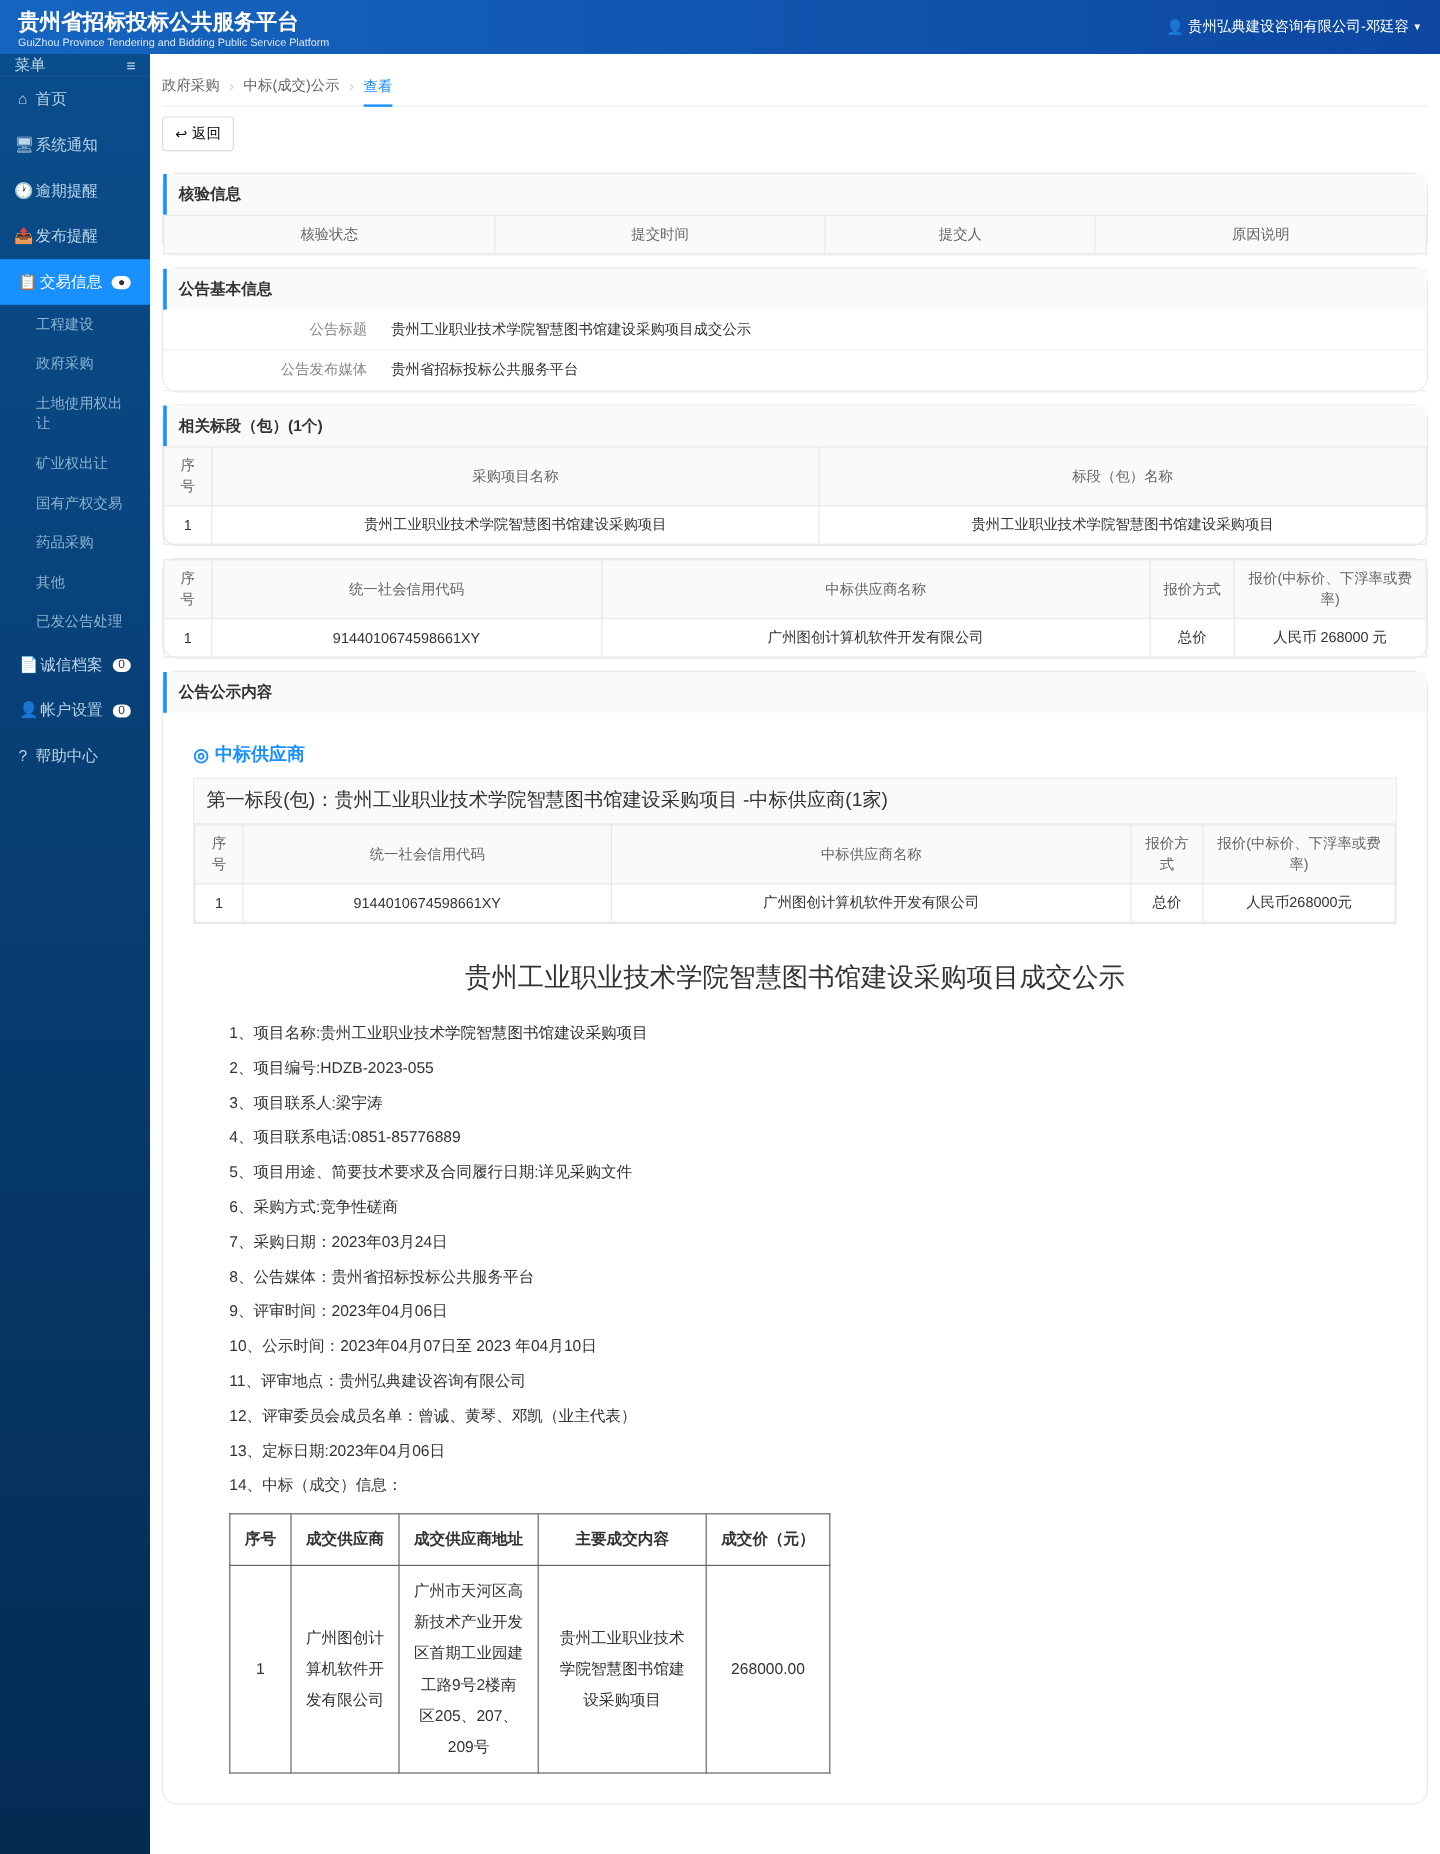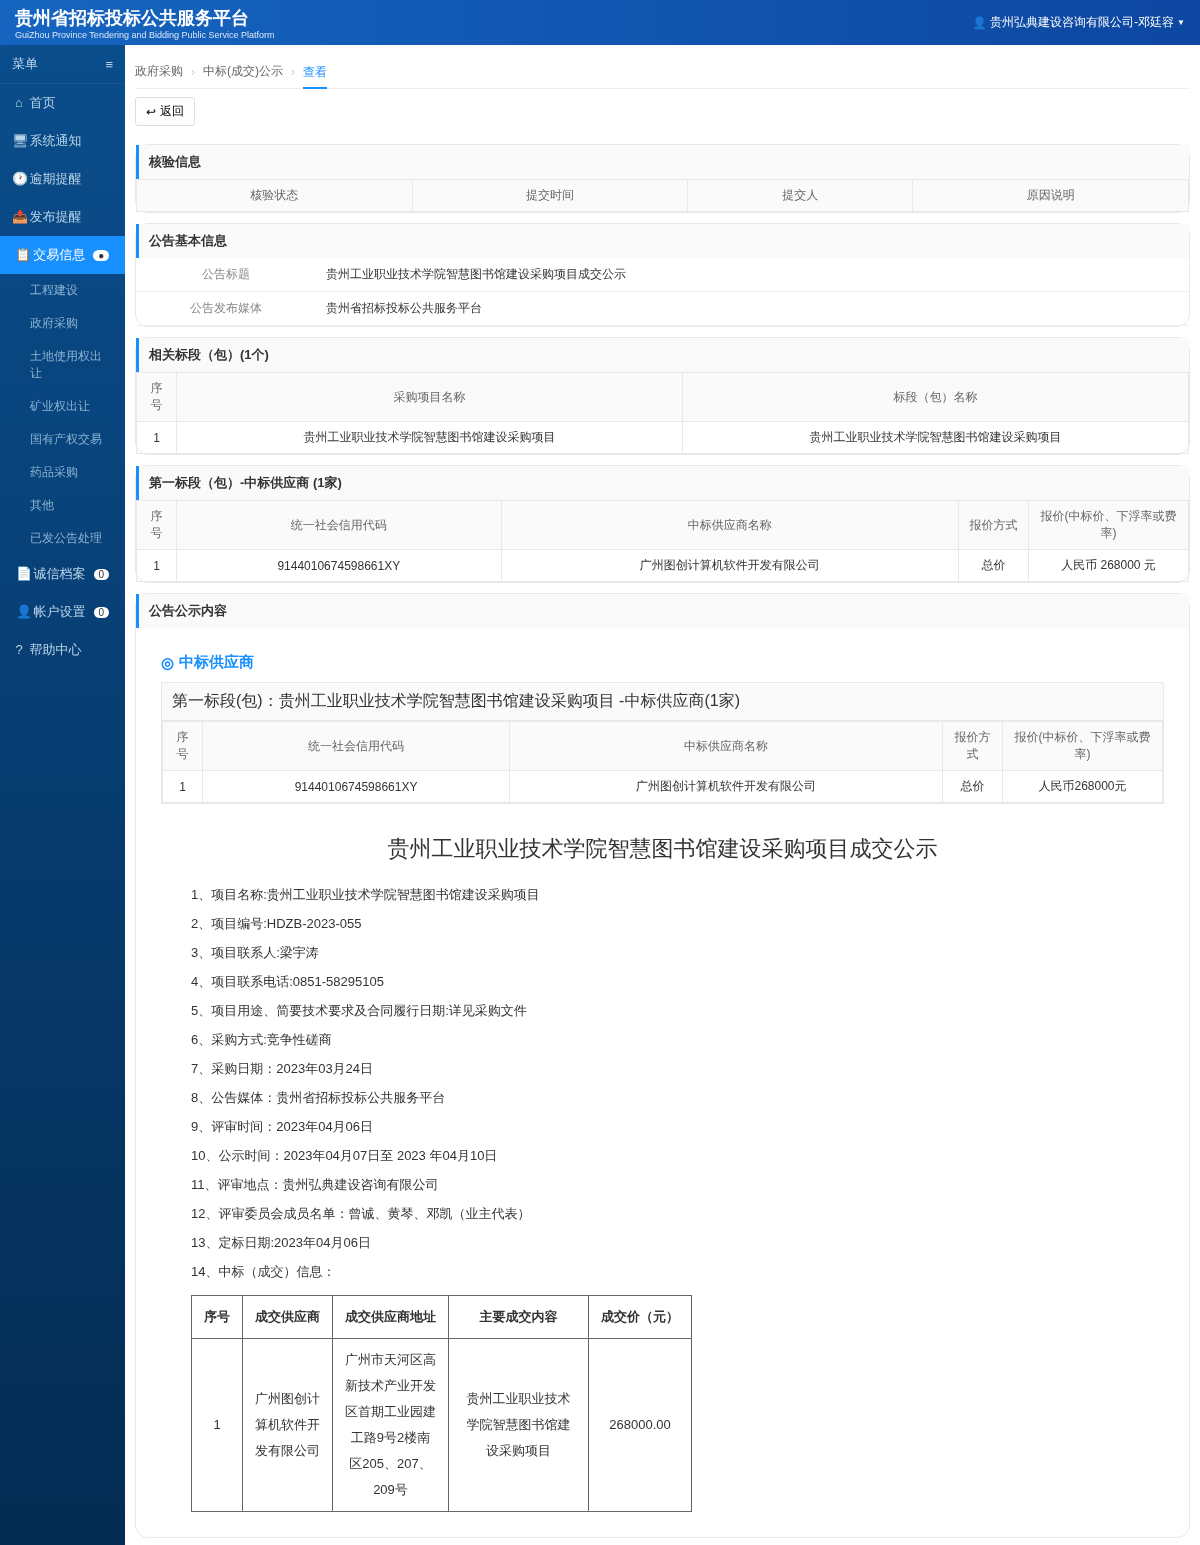--- a/index.html
+++ b/index.html
@@ -4,40 +4,40 @@
 <style>
 *{margin:0;padding:0;box-sizing:border-box;font-family:"Microsoft YaHei",Arial,sans-serif}
 body{background:#f5f5f5;font-size:12px;color:#333}
 .header{background:linear-gradient(to right,#1565c0,#0d47a1);color:#fff;height:45px;display:flex;align-items:center;padding:0 15px;justify-content:space-between}
 .header-left{display:flex;flex-direction:column}
 .header-title{font-size:18px;font-weight:bold}
 .header-sub{font-size:9px;opacity:.85}
 .header-user{font-size:12px;display:flex;align-items:center;gap:3px}
 .container{display:flex;min-height:calc(100vh - 45px)}
 .sidebar{width:125px;background:linear-gradient(to bottom,#0a4d8c,#042b52);color:#b8d4e8;font-size:13px}
-.sidebar-group{padding:10px 12px;border-bottom:1px solid rgba(255,255,255,.05);display:flex;justify-content:space-between;align-items:center}
+.sidebar-group{padding:0 12px;border-bottom:1px solid rgba(255,255,255,.05);display:flex;justify-content:space-between;align-items:center}
 .sidebar-item{padding:10px 12px;display:flex;align-items:center;gap:8px;cursor:pointer}
 .sidebar-item.active{background:#1890ff;color:#fff}
 .sidebar-item .icon{width:14px;display:inline-block;text-align:center}
 .sidebar-sub{padding:8px 12px 8px 30px;font-size:12px;cursor:pointer;color:#8bb3d1}
 .sidebar-badge{display:flex;justify-content:center;align-items:center}
 .badge{background:#fff;color:#333;border-radius:8px;padding:0 5px;font-size:10px;min-width:14px;text-align:center}
 .main{flex:1;padding:10px;background:#fff}
 .breadcrumb{font-size:12px;color:#666;padding:8px 0;border-bottom:1px solid #eee;display:flex;gap:8px;align-items:center}
 .breadcrumb span.sep{color:#ccc}
 .breadcrumb .cur{color:#1890ff;border-bottom:2px solid #1890ff;padding-bottom:6px;margin-bottom:-9px}
 .back-btn{margin:8px 0;padding:5px 10px;border:1px solid #ddd;background:#fff;border-radius:3px;cursor:pointer;font-size:12px;display:inline-flex;align-items:center;gap:4px}
 .panel{margin:10px 0;border:1px solid #e8e8e8;border-radius:13px}
 .panel-title{padding:8px 10px;font-size:13px;font-weight:bold;color:#333;border-left:3px solid #1890ff;background:#fafafa}
 table.grid{width:100%;border-collapse:collapse;font-size:12px}
 table.grid th,table.grid td{border:1px solid #e8e8e8;padding:7px 8px;text-align:center}
 table.grid th{background:#fafafa;color:#666;font-weight:normal}
 .status-pass{background:#52c41a;color:#fff;padding:2px 6px;border-radius:2px;font-size:11px}
 .info-row{display:flex;border-bottom:1px solid #f0f0f0}
-.info-label{width:180px;padding:8px 10px;color:#888;text-align:center}
+.info-label{width:180px;padding:8px 10px;color:#888;text-align:right}
 .info-value{flex:1;padding:8px 10px}
 .content-box{padding:15px}
 .supplier-title{color:#1890ff;font-size:15px;font-weight:bold;padding:10px;display:flex;align-items:center;gap:5px}
 .supplier-box{border:1px solid #e8e8e8;margin:0 10px 15px}
 .supplier-head{background:#fafafa;padding:8px 10px;font-size:16px;border-bottom:1px solid #e8e8e8}
 .big-title{text-align:center;font-size:22px;font-family:"SimSun",serif;padding:15px 0;font-weight:normal}
 .detail-list{padding:0 40px;line-height:2;font-size:13px;color:#333}
 .detail-list p{margin:3px 0}
 table.inner{border-collapse:collapse;margin:10px 0;font-size:13px}
 table.inner th,table.inner td{border:1px solid #666;padding:8px 12px;text-align:center}
@@ -154,21 +154,20 @@
         <tr>
               <td style="text-align:center">1</td>
               <td>贵州工业职业技术学院智慧图书馆建设采购项目</td>
               <td>贵州工业职业技术学院智慧图书馆建设采购项目</td>
             </tr>
       </tbody>
         </table>
     </div>
 
     <div class="panel">
-      <div class="panel-title">第一标段（包）-中标供应商 (1家)</div>
       <table class="grid">
         <tbody>
             <tr>
               <th style="width:40px">序号</th>
               <th>统一社会信用代码</th>
               <th>中标供应商名称</th>
               <th style="width:70px">报价方式</th>
               <th style="width:160px">报价(中标价、下浮率或费率)</th>
             </tr>
         <tr>
@@ -208,21 +207,21 @@
                   <td>人民币268000元</td>
                 </tr>
           </tbody>
             </table>
         </div>
         <div class="big-title">贵州工业职业技术学院智慧图书馆建设采购项目成交公示</div>
         <div class="detail-list" id="detail-lines">
             <p>1、项目名称:贵州工业职业技术学院智慧图书馆建设采购项目</p>
             <p>2、项目编号:HDZB-2023-055</p>
             <p>3、项目联系人:梁宇涛</p>
-            <p>4、项目联系电话:0851-58295105</p>
+            <p>4、项目联系电话:0851-85776889</p>
             <p>5、项目用途、简要技术要求及合同履行日期:详见采购文件</p>
             <p>6、采购方式:竞争性磋商</p>
             <p>7、采购日期：2023年03月24日</p>
             <p>8、公告媒体：贵州省招标投标公共服务平台</p>
             <p>9、评审时间：2023年04月06日</p>
             <p>10、公示时间：2023年04月07日至 2023 年04月10日</p>
             <p>11、评审地点：贵州弘典建设咨询有限公司</p>
             <p>12、评审委员会成员名单：曾诚、黄琴、邓凯（业主代表）</p>
             <p>13、定标日期:2023年04月06日</p>
             <p>14、中标（成交）信息：</p>

